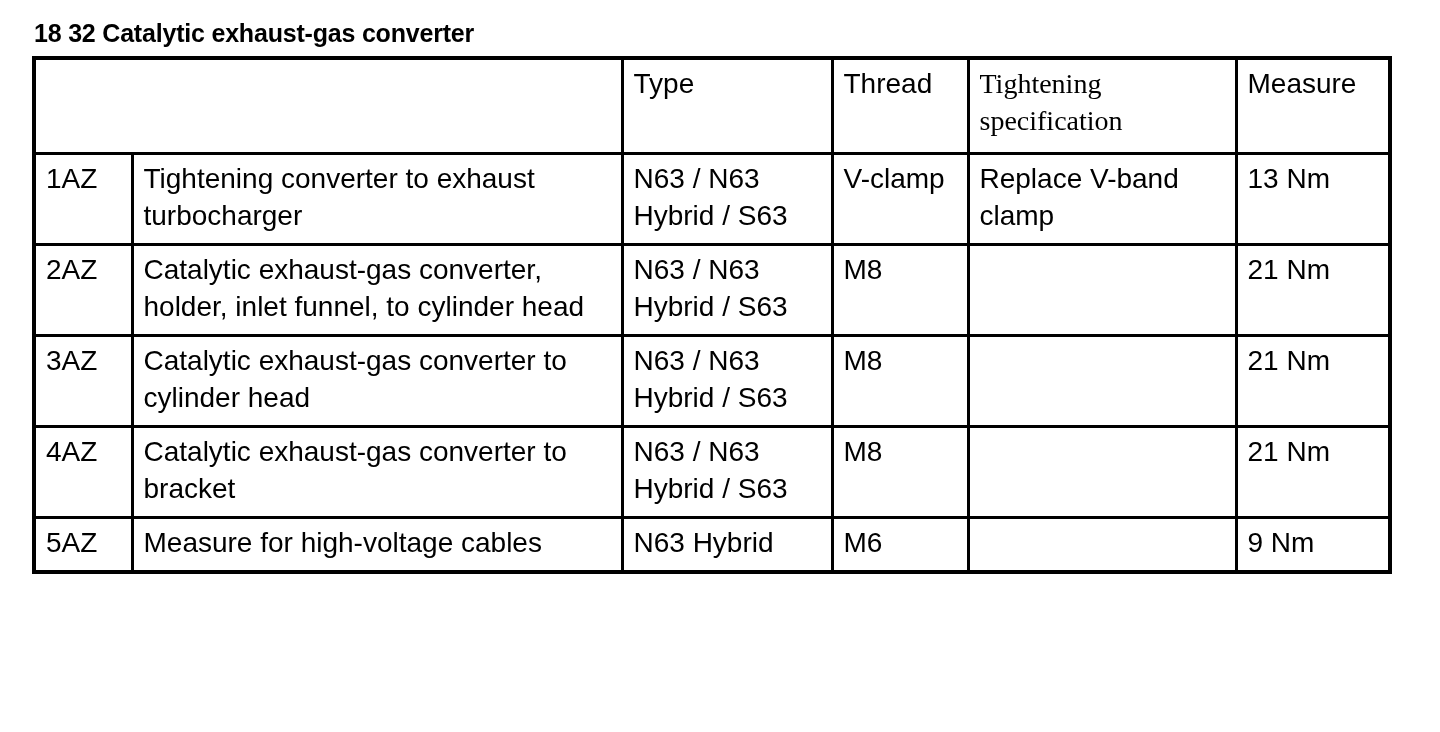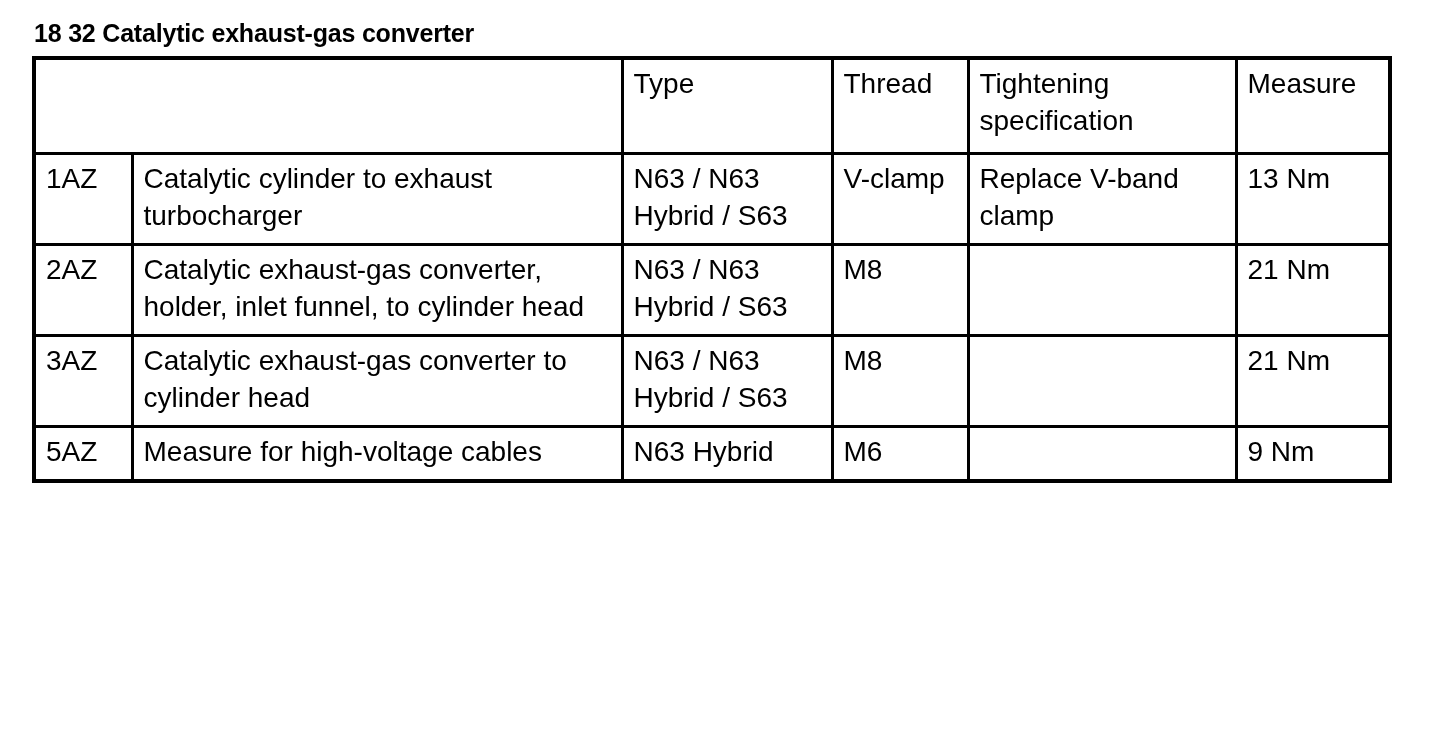--- a/index.html
+++ b/index.html
@@ -73,21 +73,21 @@
   }
   td.desc-cell {
     padding-left: 14px;
   }
   td.spec-cell {
     padding-left: 18px;
   }
   td.thread-cell, td.type-cell, td.meas-cell {
     padding-left: 10px;
   }
-  .hdr-spec { padding-left: 18px; }
+  .hdr-spec { padding-left: 18px; font-family: Liberation Serif, serif; }
   .hdr-thread { padding-left: 10px; }
   .hdr-type { padding-left: 10px; }
   .hdr-meas { padding-left: 10px; }
 </style>
 </head>
 <body>
 
 <div class="page">
 
   <h1 class="doc-title">18 32 Catalytic exhaust-gas converter</h1>
@@ -106,21 +106,21 @@
         <th class="hdr-blank" colspan="2"></th>
         <th class="hdr-type">Type</th>
         <th class="hdr-thread">Thread</th>
         <th class="hdr-spec">Tightening specification</th>
         <th class="hdr-meas">Measure</th>
       </tr>
     </thead>
     <tbody>
       <tr>
         <td class="id-cell">1AZ</td>
-        <td class="desc-cell">Catalytic cylinder to exhaust turbocharger</td>
+        <td class="desc-cell">Tightening converter to exhaust turbocharger</td>
         <td class="type-cell">N63 / N63 Hybrid / S63</td>
         <td class="thread-cell">V-clamp</td>
         <td class="spec-cell">Replace V-band clamp</td>
         <td class="meas-cell">13 Nm</td>
       </tr>
       <tr>
         <td class="id-cell">2AZ</td>
         <td class="desc-cell">Catalytic exhaust-gas converter, holder, inlet funnel, to cylinder head</td>
         <td class="type-cell">N63 / N63 Hybrid / S63</td>
         <td class="thread-cell">M8</td>
@@ -129,20 +129,28 @@
       </tr>
       <tr>
         <td class="id-cell">3AZ</td>
         <td class="desc-cell">Catalytic exhaust-gas converter to cylinder head</td>
         <td class="type-cell">N63 / N63 Hybrid / S63</td>
         <td class="thread-cell">M8</td>
         <td class="spec-cell"></td>
         <td class="meas-cell">21 Nm</td>
       </tr>
       <tr>
+        <td class="id-cell">4AZ</td>
+        <td class="desc-cell">Catalytic exhaust-gas converter to bracket</td>
+        <td class="type-cell">N63 / N63 Hybrid / S63</td>
+        <td class="thread-cell">M8</td>
+        <td class="spec-cell"></td>
+        <td class="meas-cell">21 Nm</td>
+      </tr>
+      <tr>
         <td class="id-cell">5AZ</td>
         <td class="desc-cell">Measure for high-voltage cables</td>
         <td class="type-cell">N63 Hybrid</td>
         <td class="thread-cell">M6</td>
         <td class="spec-cell"></td>
         <td class="meas-cell">9 Nm</td>
       </tr>
     </tbody>
   </table>
 

